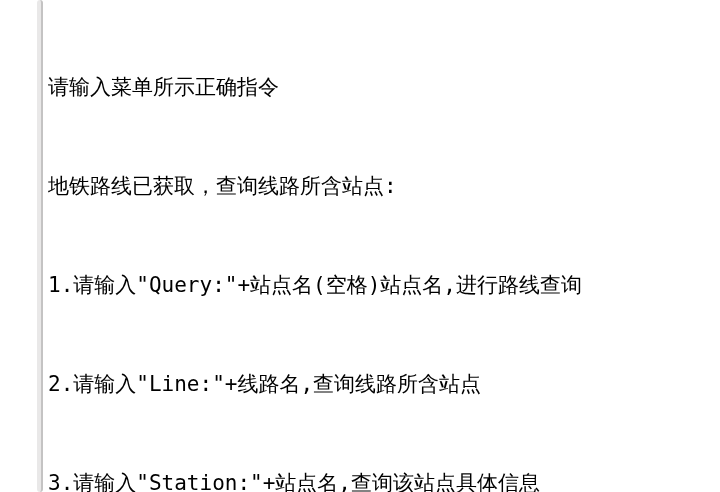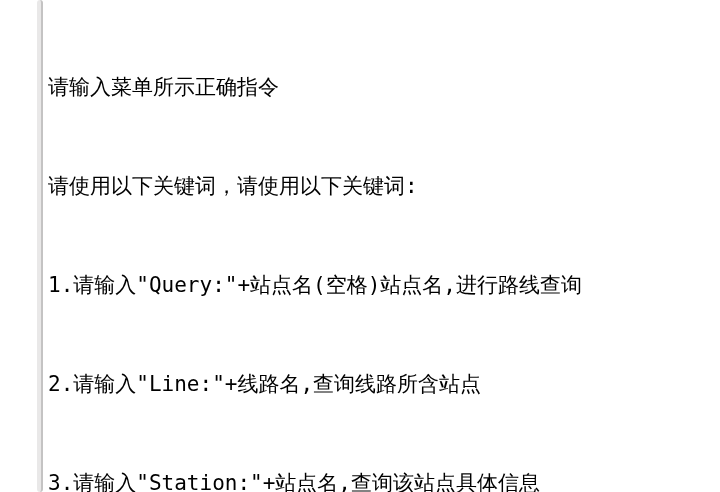--- a/index.html
+++ b/index.html
@@ -39,21 +39,21 @@
   }
   .line { height: 33px; }
 </style>
 </head>
 <body>
 
 <div class="console-wrap">
   <div class="gutter"></div>
   <div class="lines">
     <div class="line">请输入菜单所示正确指令</div>
-    <div class="line">请使用以下关键词，请使用以下关键词:</div>
+    <div class="line">地铁路线已获取，查询线路所含站点:</div>
     <div class="line">1.请输入"Query:"+站点名(空格)站点名,进行路线查询</div>
     <div class="line">2.请输入"Line:"+线路名,查询线路所含站点</div>
     <div class="line">3.请输入"Station:"+站点名,查询该站点具体信息</div>
     
     
     
     
     
     
     

